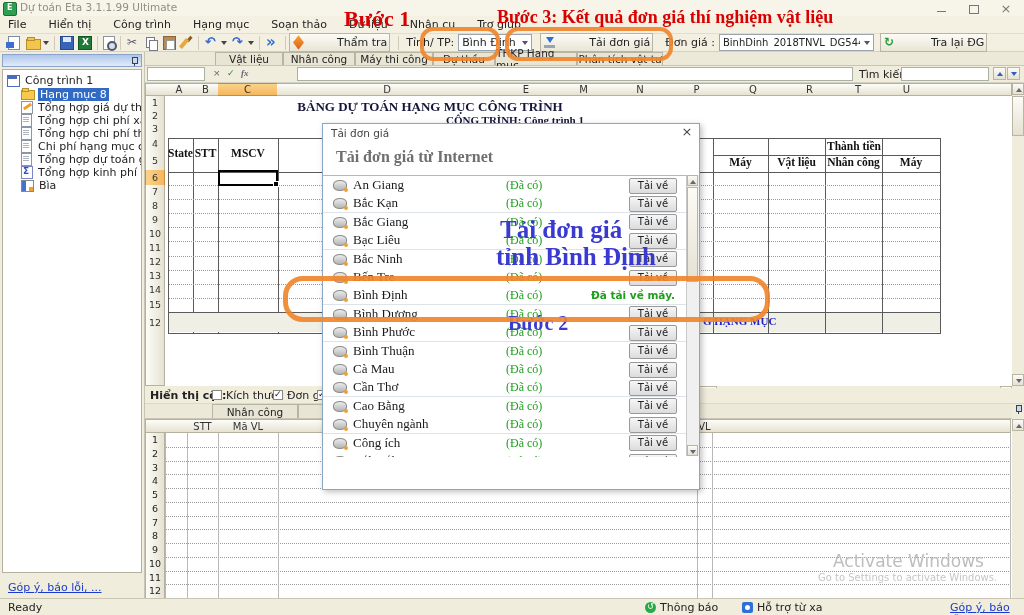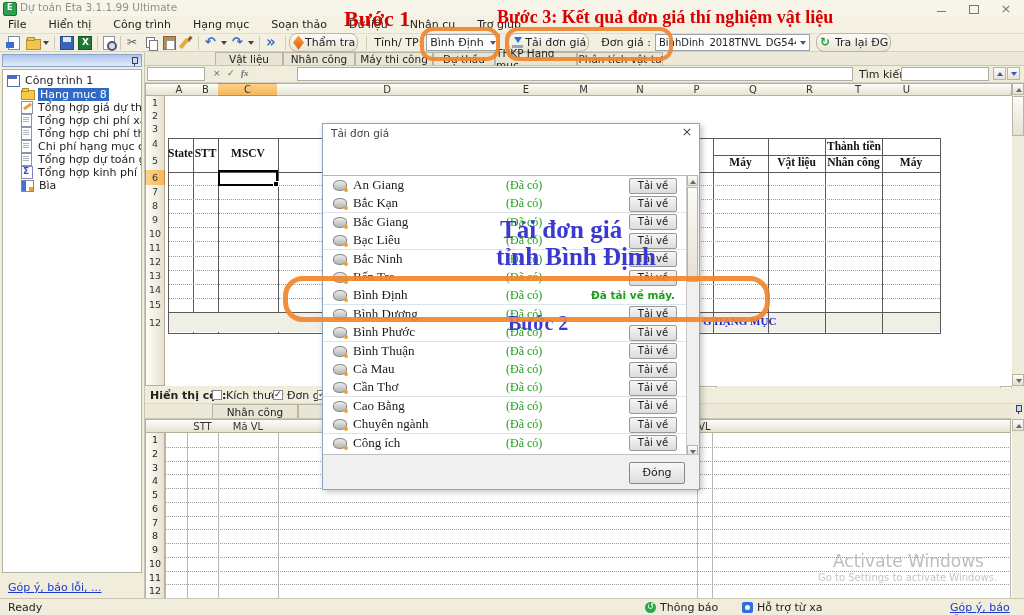--- a/index.html
+++ b/index.html
@@ -47,21 +47,21 @@
   .ic-flame{width:12px;}
   .ic-flame:after{content:"";position:absolute;left:2px;top:2px;width:9px;height:9px;background:linear-gradient(135deg,#f6a23c,#e05e10);transform:rotate(45deg) skew(8deg,8deg);}
   .ic-dl{width:13px;}
   .ic-dl:before{content:"";position:absolute;left:3px;top:1px;width:0;height:0;border-left:4px solid transparent;border-right:4px solid transparent;border-top:6px solid #2f6fd8;}
   .ic-dl:after{content:"";position:absolute;left:1px;top:9px;width:11px;height:3px;background:#9aa4b4;}
   .ic-refresh:after{content:"↻";color:#2b9e3f;font-weight:bold;font-size:12px;position:absolute;top:-1px;left:1px;}
   .tblabel{margin-left:1px;}
   .combo{background:#fff;border:1px solid #9aa4b0;height:15px;display:flex;align-items:center;padding:0 3px;position:relative;}
   .combo .cv{flex:1;overflow:hidden;white-space:nowrap;}
   .combo .ca{width:0;height:0;border-left:3px solid transparent;border-right:3px solid transparent;border-top:4px solid #556;margin-left:4px;}
-  .raised{background:linear-gradient(#fcfbf6,#e9e5d6);border:1px solid #b9b5a4;border-radius:8px;}
+  .raised{background:linear-gradient(#fcfbf6,#e9e5d6);border:1px solid #b9b5a4;border-radius:0;gap:32px;}
   
   .sidebar{left:0;top:52px;width:145px;height:546px;background:#f1eddd;border-right:1px solid #c9c5b5;box-sizing:border-box;}
   .sb-cap{left:2px;top:2px;width:140px;height:13px;background:linear-gradient(#aec5ea,#e2ebf9);border:1px solid #8aa4cc;box-sizing:border-box;}
   .pin{position:absolute;right:3px;top:2px;width:8px;height:8px;}
   .pin:before{content:"";position:absolute;left:2px;top:0;width:4px;height:5px;border:1px solid #345;background:#cdd8ea;}
   .pin:after{content:"";position:absolute;left:4px;top:6px;width:1px;height:3px;background:#345;}
   .treebox{left:2px;top:17px;width:140px;height:504px;background:#fff;border:1px solid #b5b1a0;box-sizing:border-box;overflow:hidden;}
   .trow{position:absolute;left:0;height:13px;display:flex;align-items:center;white-space:nowrap;}
   .tlabel{padding:0 2px;}
   .tsel{background:#316ac5;color:#fff;}
@@ -328,20 +328,22 @@
     <div class="rowhdr" style="top: 116px; height: 15px; line-height: 14px;">8</div>
     <div class="rowhdr" style="top: 130px; height: 15px; line-height: 14px;">9</div>
     <div class="rowhdr" style="top: 144px; height: 15px; line-height: 14px;">10</div>
     <div class="rowhdr" style="top: 158px; height: 15px; line-height: 14px;">11</div>
     <div class="rowhdr" style="top: 172px; height: 15px; line-height: 14px;">12</div>
     <div class="rowhdr" style="top: 186px; height: 15px; line-height: 14px;">13</div>
     <div class="rowhdr" style="top: 200px; height: 15px; line-height: 14px;">14</div>
     <div class="rowhdr" style="top: 214px; height: 16px; line-height: 15px;">15</div>
     <div class="rowhdr" style="top: 229px; height: 22px; line-height: 21px;">12</div>
     <div class="rowhdr" style="top: 250px; height: 53px;"></div>
+    <div class="thead serif" style="left: 145px; top: 16px; width: 280px; font-size: 13px; color: rgb(21, 21, 58);">BẢNG DỰ TOÁN HẠNG MỤC CÔNG TRÌNH</div>
+    <div class="thead serif" style="left: 240px; top: 31px; width: 260px; font-size: 11px; color: rgb(21, 21, 58);">CÔNG TRÌNH: Công trình 1</div>
     <div class="vline" style="left: 23px; top: 55px; height: 195px;"></div>
     <div class="vline" style="left: 48px; top: 55px; height: 195px;"></div>
     <div class="vline" style="left: 73px; top: 55px; height: 195px;"></div>
     <div class="vline" style="left: 133px; top: 55px; height: 195px;"></div>
     <div class="vline" style="left: 568px; top: 55px; height: 195px;"></div>
     <div class="vline" style="left: 623px; top: 55px; height: 195px;"></div>
     <div class="vline" style="left: 680px; top: 55px; height: 195px;"></div>
     <div class="vline" style="left: 737px; top: 55px; height: 195px;"></div>
     <div class="vline" style="left: 795px; top: 55px; height: 195px;"></div>
     <div class="hline" style="top: 55px; left: 23px; width: 772px;"></div>
@@ -460,20 +462,21 @@
 </div>
 
 <div class="wm1">Activate Windows</div>
 <div class="wm2">Go to Settings to activate Windows.</div>
 
 <div class="abs dialog" style="z-index:50;">
   <div class="dlg-title">
     <span style="position:absolute;left:8px;top:3px;font-size:10.5px;color:#444;">Tải đơn giá</span>
     <span class="dlg-close">×</span>
   </div>
+  <div class="dlg-head serif">Tải đơn giá từ Internet</div>
   <div class="dlg-list" id="plist">
       <div class="prow" style="top: 0px;">
         <span class="db"></span>
         <span class="pname serif">An Giang</span>
         <span class="pstat serif">(Đã có)</span>
         <span class="pbtn">Tải về</span>
       </div>
       <div class="prow" style="top: 18.4px;">
         <span class="db"></span>
         <span class="pname serif">Bắc Kạn</span>
@@ -566,23 +569,20 @@
       </div>
     </div>
   <div class="dlg-sb">
     <div class="sbtn" style="left:0;top:0;width:11px;height:11px;">
         <span class="arr" style="left:2px;top:4px;border-left:3px solid transparent;border-right:3px solid transparent;border-bottom:4px solid #667;"></span>
       </div>
     <div class="sbtn" style="left:0;bottom:0;width:11px;height:11px;">
         <span class="arr" style="left:2px;top:4px;border-left:3px solid transparent;border-right:3px solid transparent;border-top:4px solid #667;"></span>
       </div>
     <div class="sbtn" style="left:0;top:12px;width:11px;height:95px;"></div>
-  </div>
-  <div class="dlg-foot">
-    <div class="dclose-btn">Đóng</div>
   </div>
 </div>
 
 <div class="ann-red" style="left:344px;top:6px;font-size:22px;">Bước 1</div>
 <div class="ann-red" style="left:497px;top:7px;font-size:18px;">Bước 3: Kết quả đơn giá thí nghiệm vật liệu</div>
 <div class="oval" style="left:420px;top:27px;width:72px;height:26px;border-radius:13px;"></div>
 <div class="oval" style="left:505px;top:27px;width:160px;height:26px;border-radius:13px;"></div>
 <div class="ann-blue" style="left:500px;top:216px;font-size:25px;">Tải đơn giá</div>
 <div class="ann-blue" style="left:496px;top:243px;font-size:25px;">tỉnh Bình Định</div>
 <div class="ann-blue" style="left:508px;top:312px;font-size:20px;">Bước 2</div>

